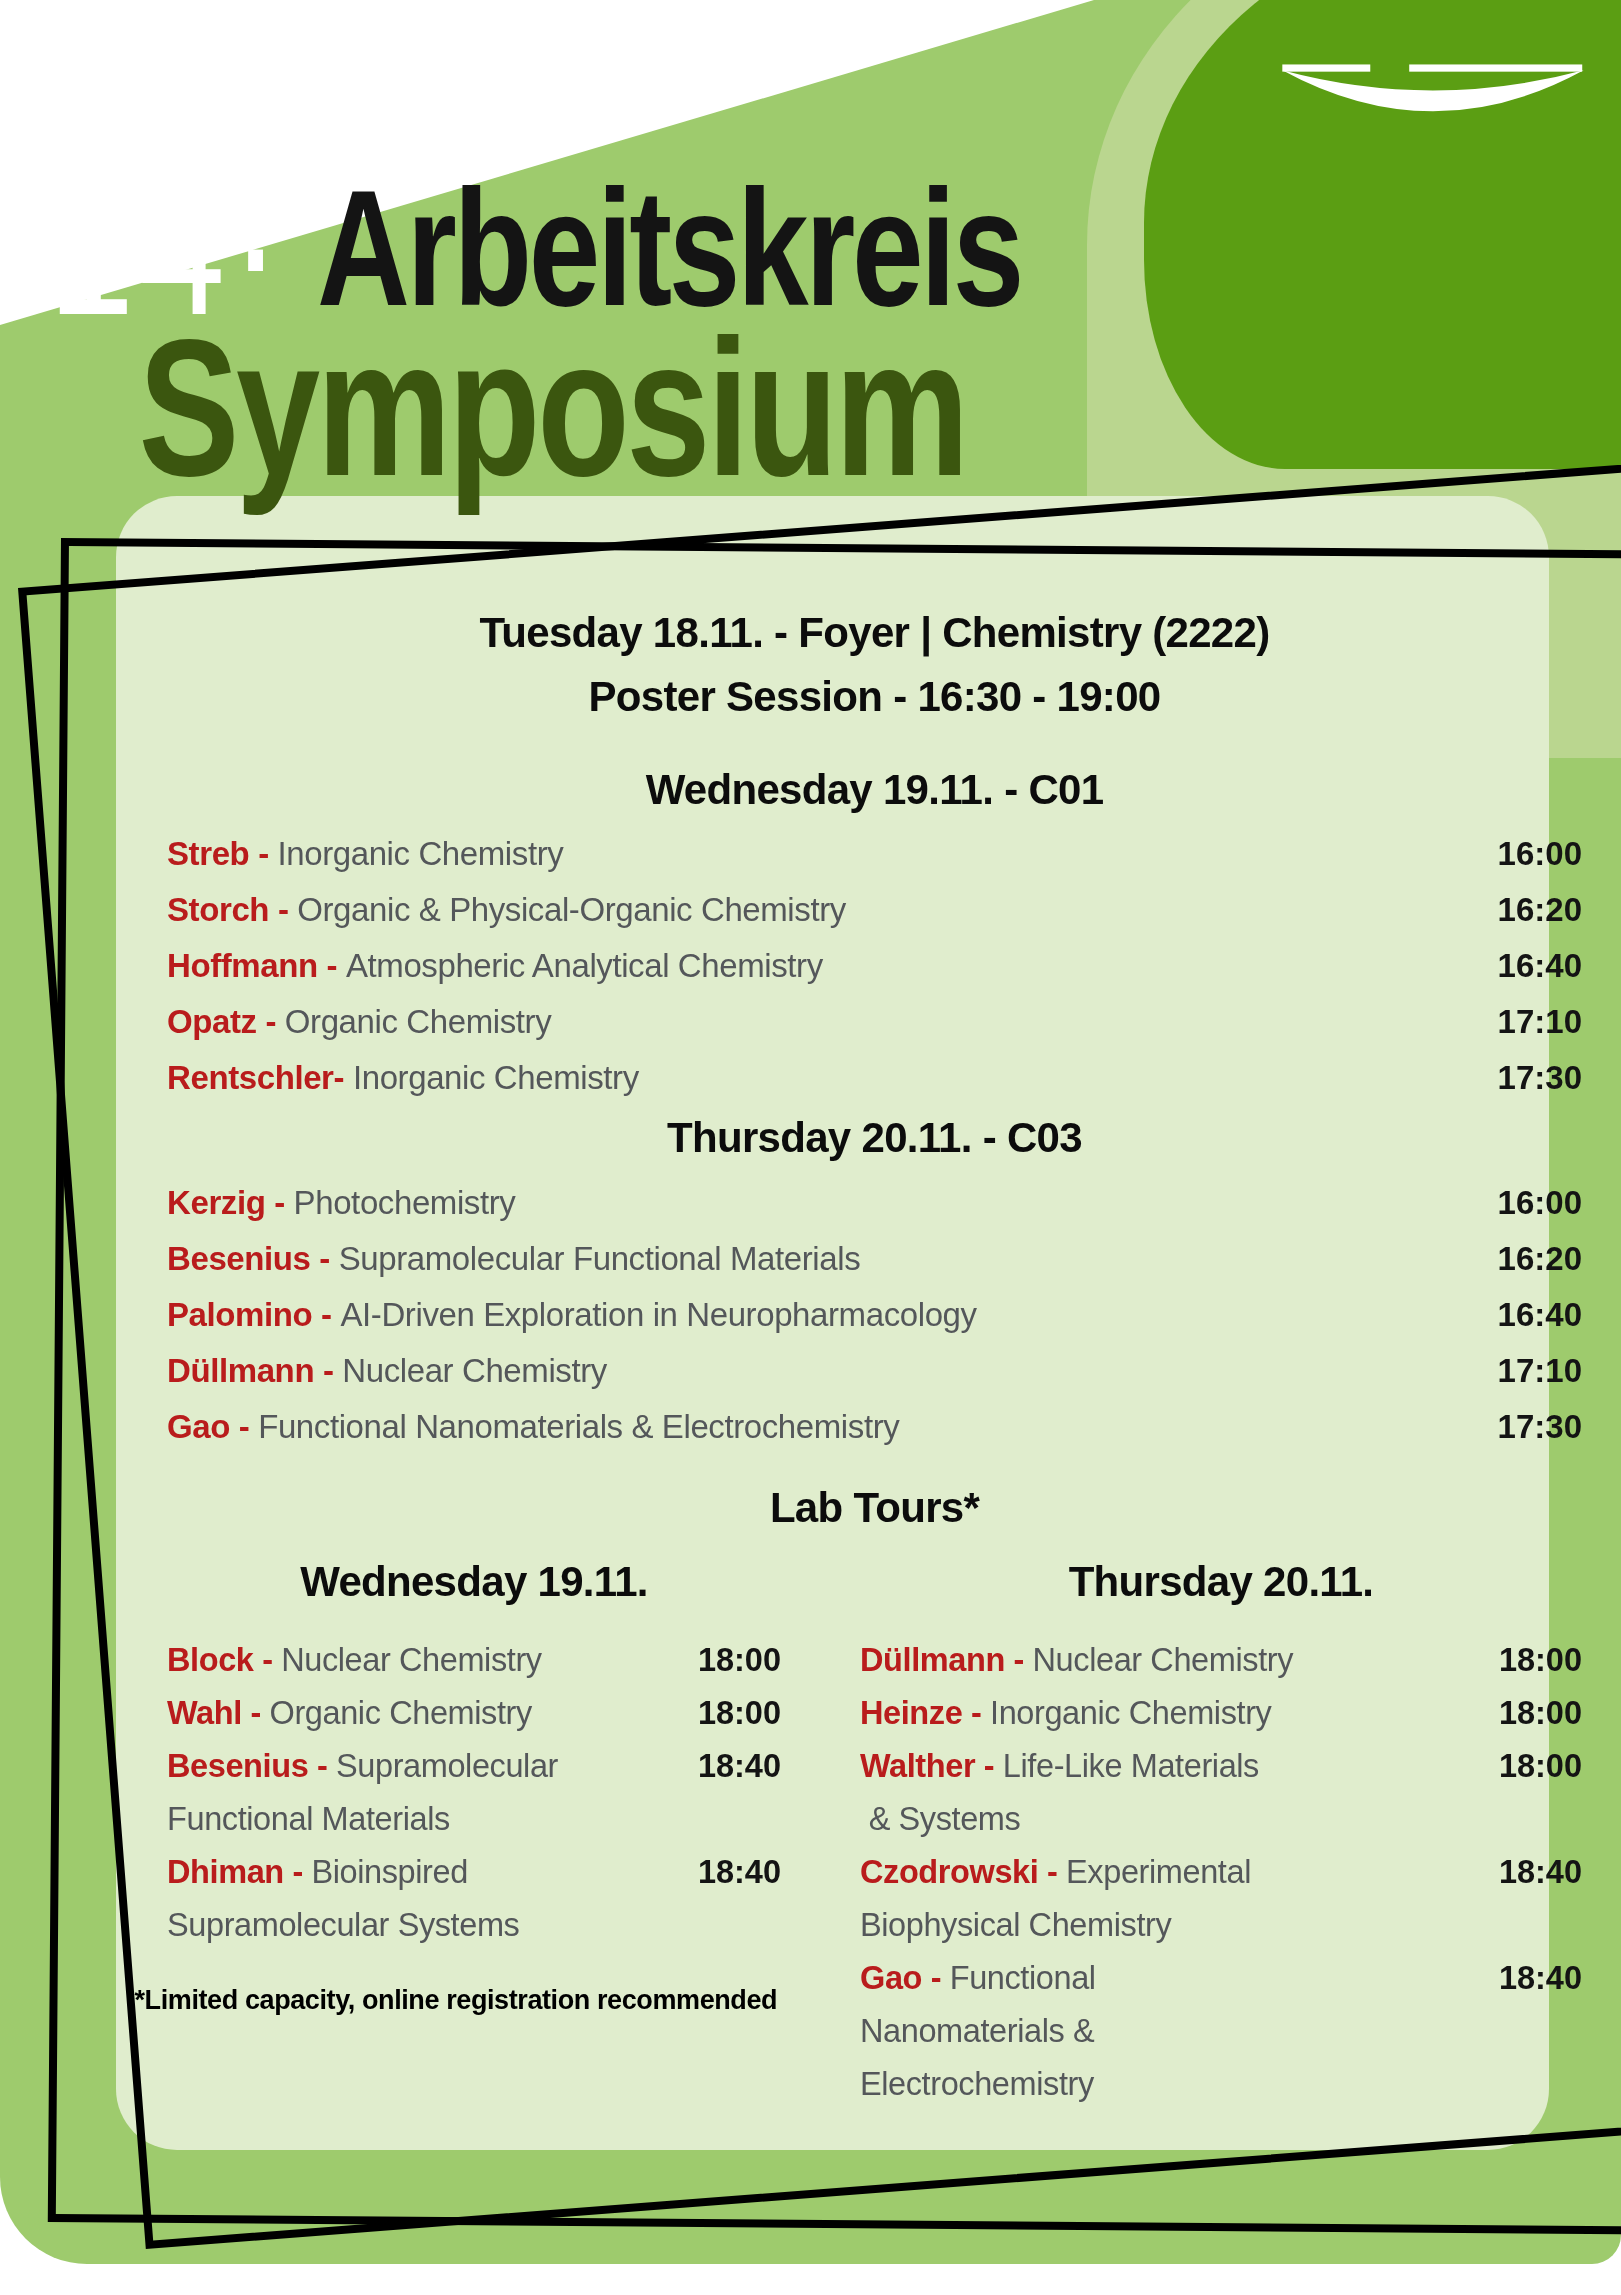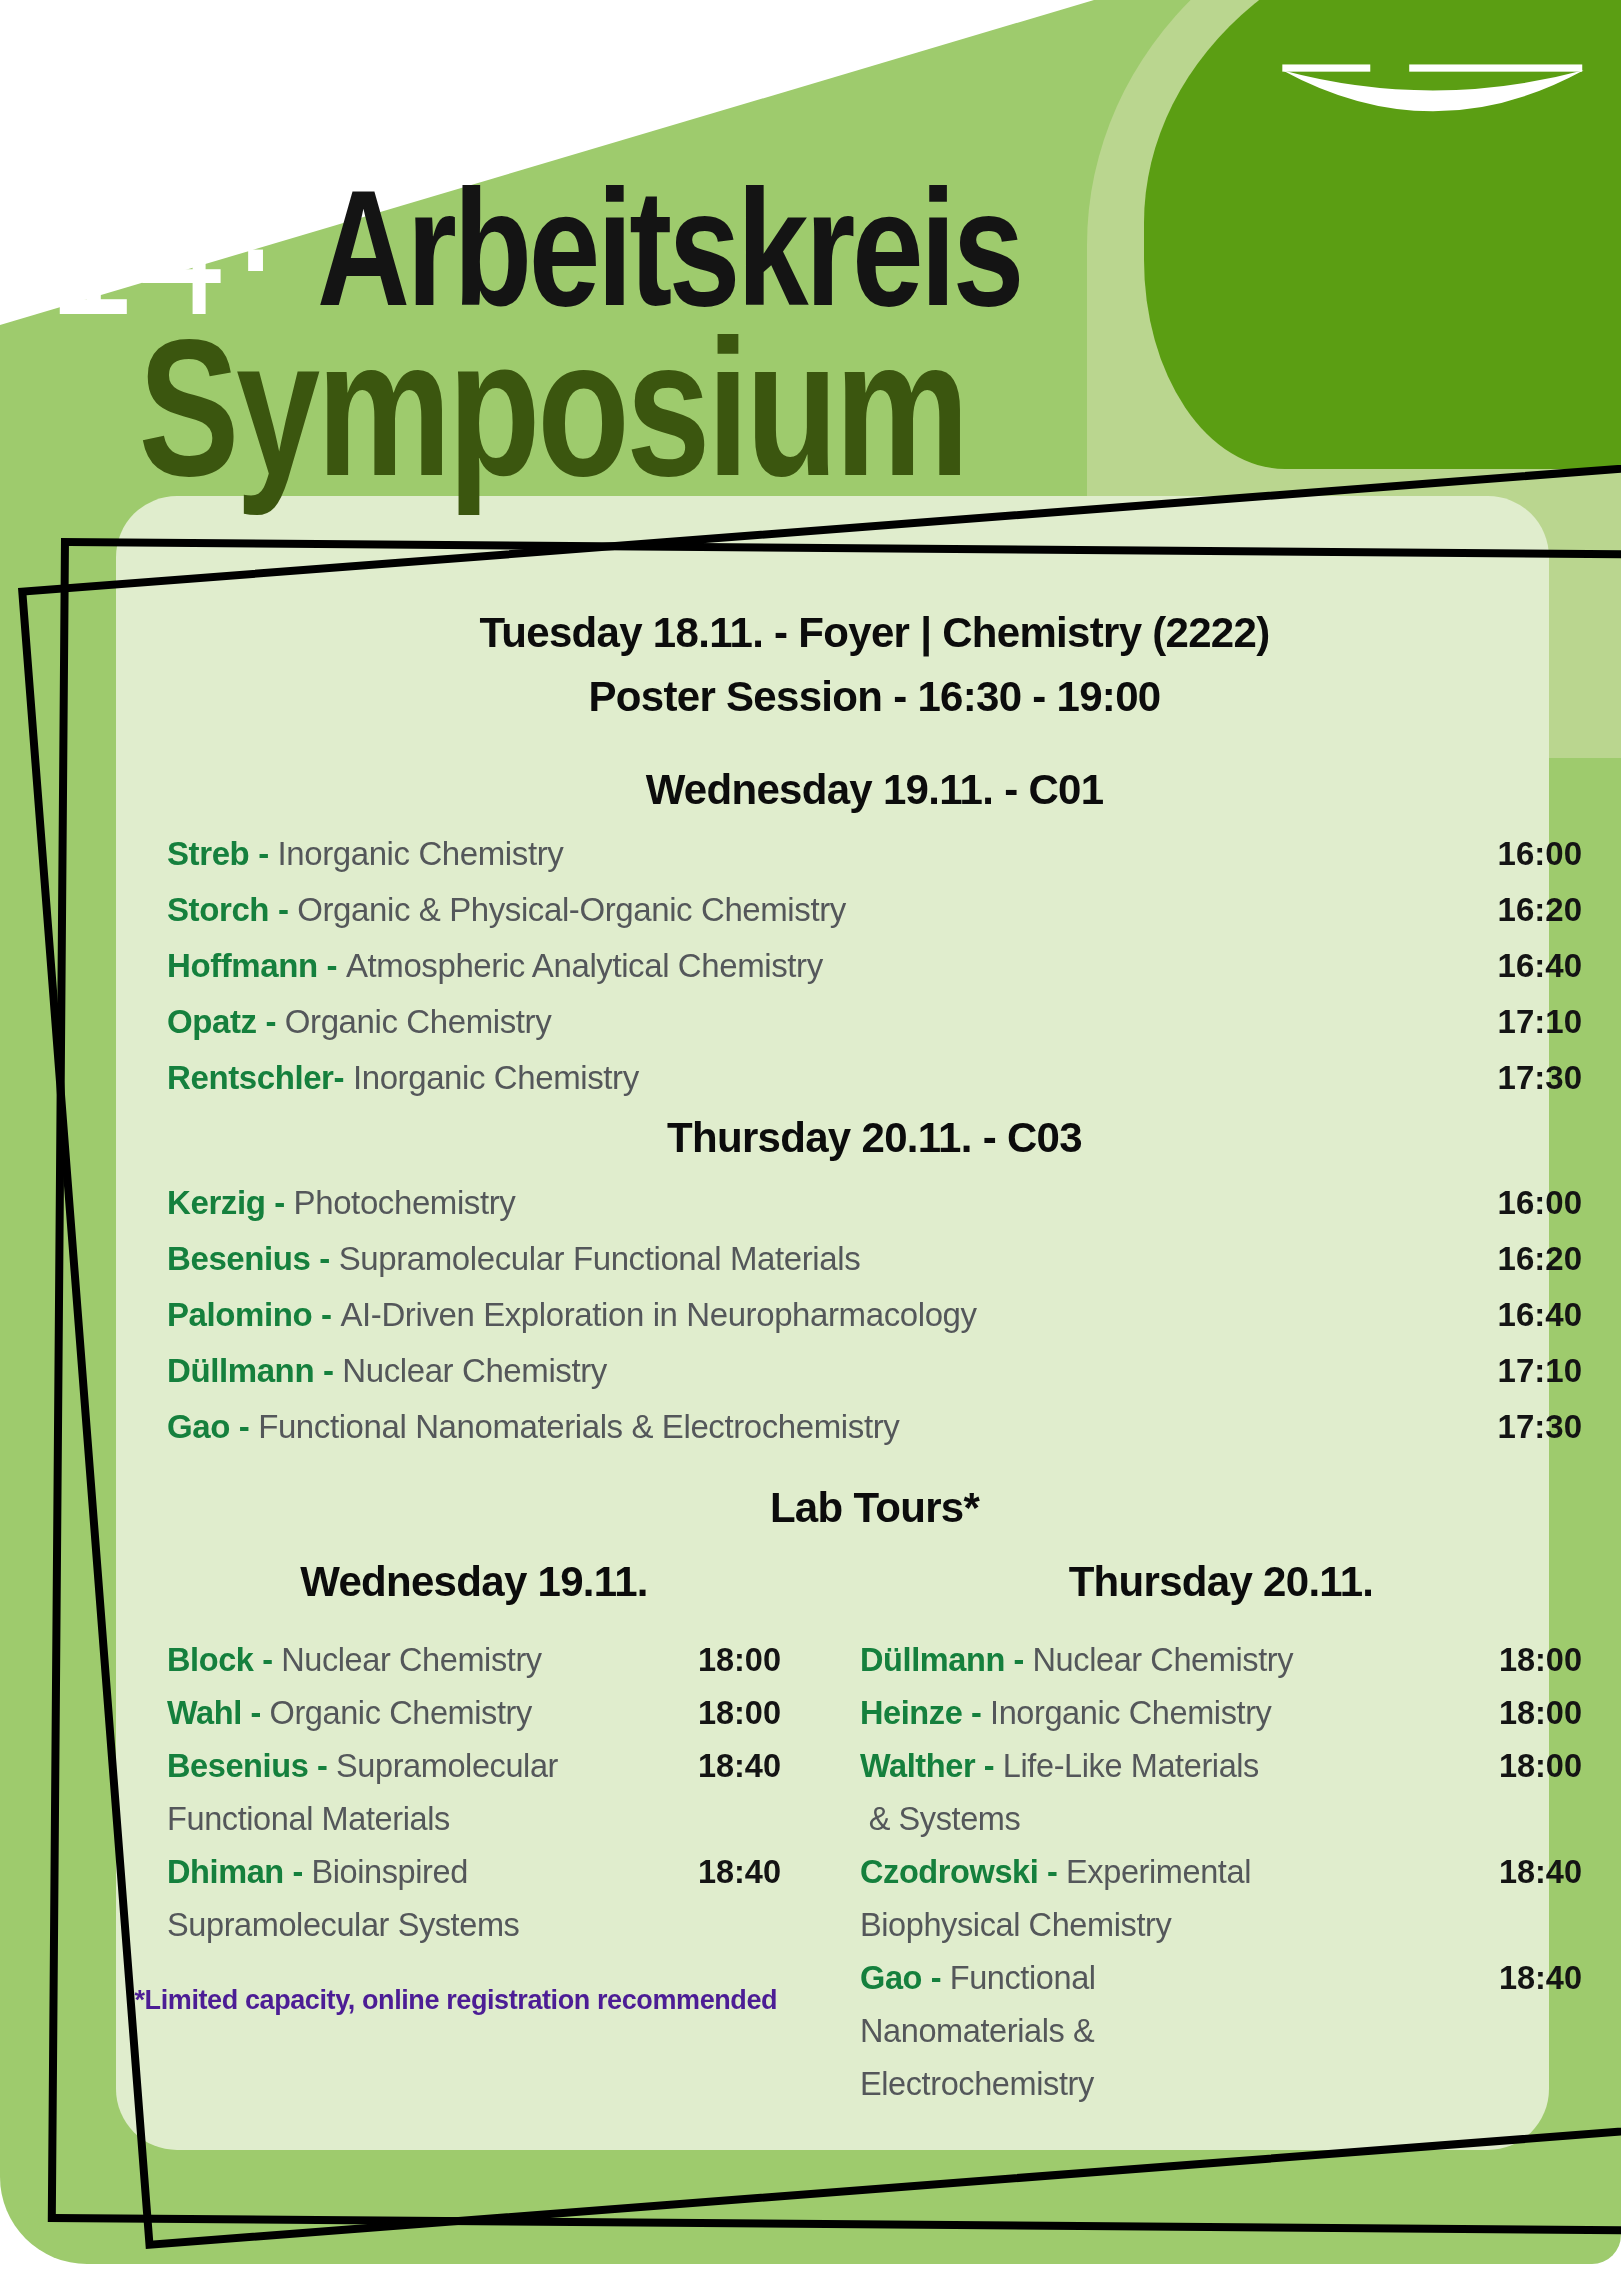--- a/index.html
+++ b/index.html
@@ -42,32 +42,32 @@
   .content{position:absolute;left:116px;top:496px;width:1524px;box-sizing:border-box;
            padding:105px 58px 0 51px;color:var(--text-dark);z-index:6;}
   .top-heading,.sec-heading,.col-heading{font-size:42px;font-weight:bold;line-height:64px;
            text-align:center;letter-spacing:-0.7px;color:#0c0c0c;}
   .sec-heading{margin-top:29px;}
   .sec-heading.thu{margin-top:0;}
   .sec-heading.lab{margin-top:21.7px;}
   .rows{margin-top:4.3px;}
   .row{display:flex;align-items:baseline;font-size:33px;line-height:56px;}
   .rowtext{flex:1;white-space:pre-wrap;letter-spacing:-0.4px;}
-  .nm{font-weight:bold;color:#15803d;}
+  .nm{font-weight:bold;color:#b91c1c;}
   .tp{color:var(--text-gray);}
   .time{font-weight:bold;font-size:33px;flex:none;text-align:right;}
 
   .cols{display:flex;gap:79px;margin-top:10px;}
   .col-left{width:614px;flex:none;}
   .col-right{flex:1;min-width:0;}
   .tours{margin-top:20px;}
   .tour{display:flex;align-items:flex-start;font-size:32.5px;line-height:53px;}
   .tour .time{font-size:32.5px;line-height:53px;}
   .footnote{margin:33px 0 0 -32.5px;font-size:27px;font-weight:bold;letter-spacing:-0.4px;
-            color:#4c1d95;white-space:nowrap;}
+            color:#000000;white-space:nowrap;}
 </style>
 </head>
 <body>
 
 <div class="poster">
 
   <div class="bg-green"></div>
   <div class="wedge"></div>
   <div class="blob-light"></div>
   <div class="blob-dark"></div>

